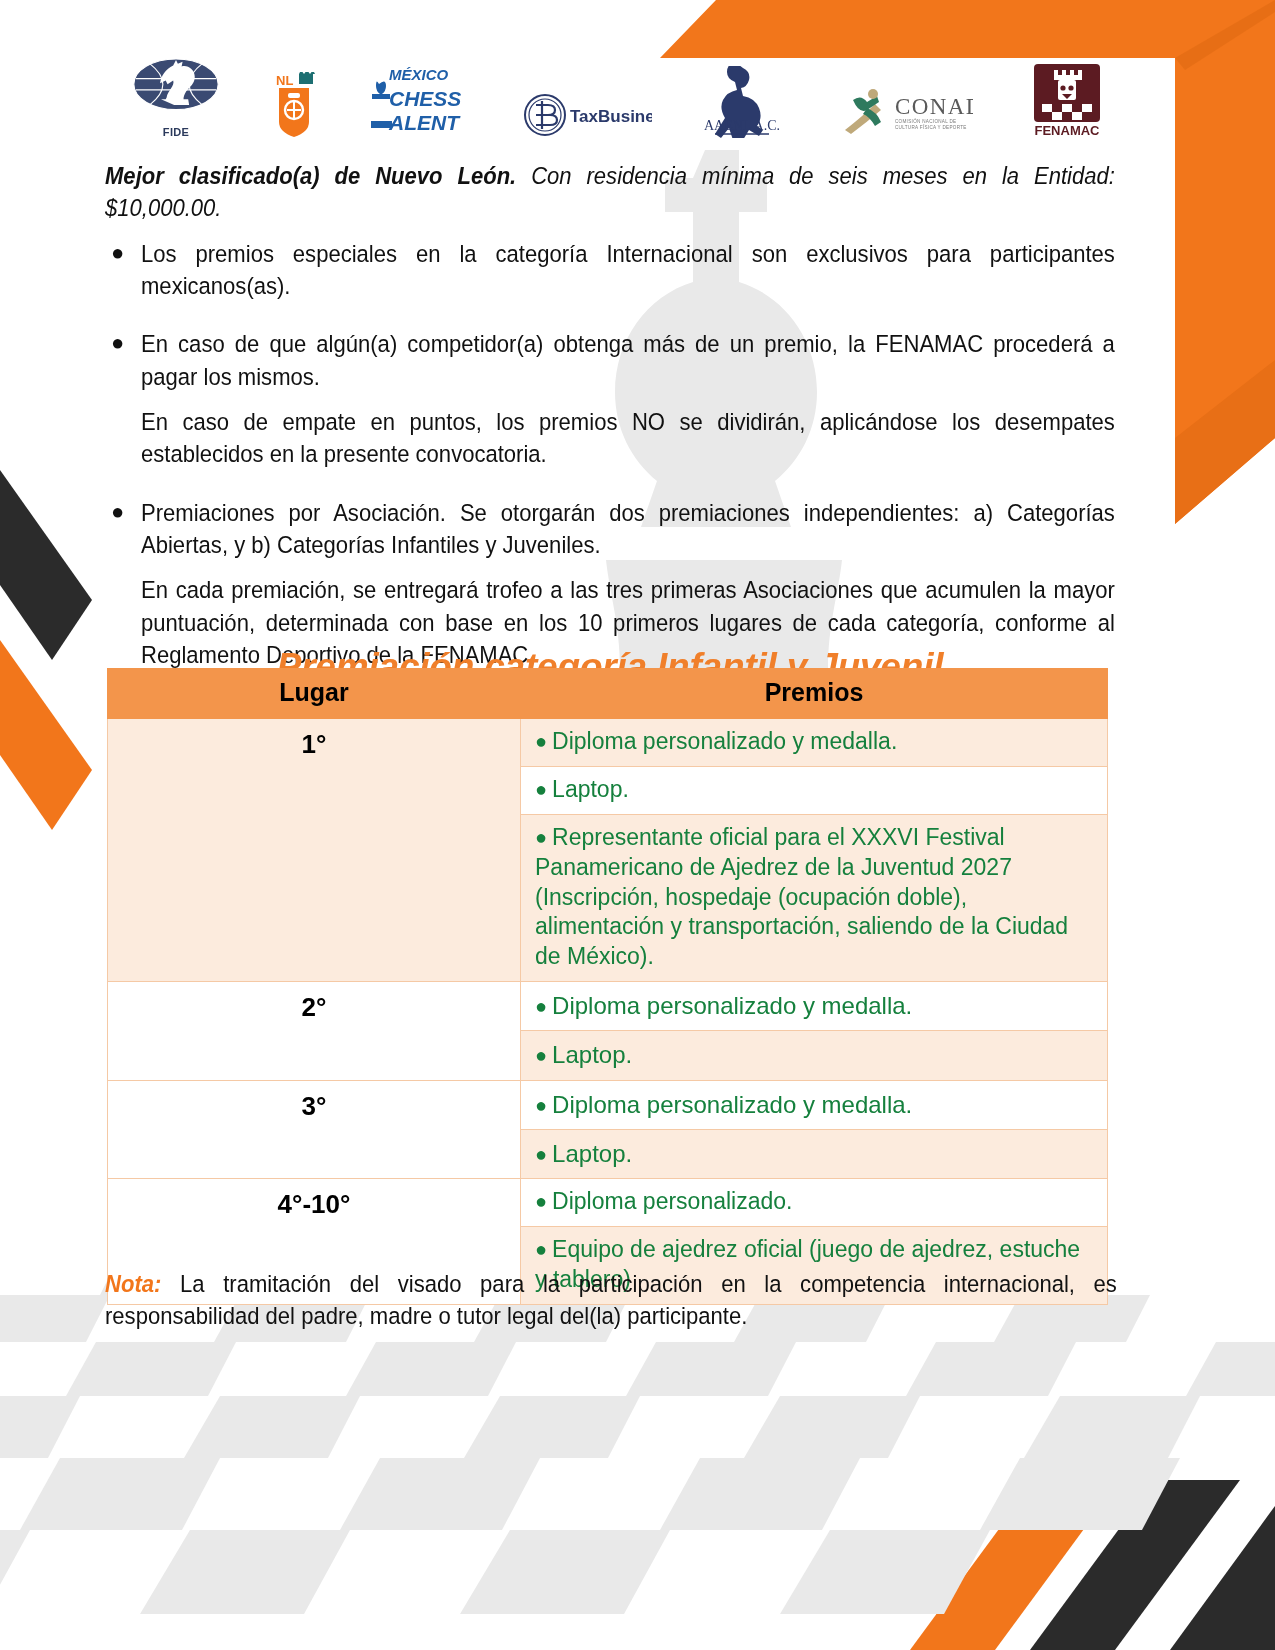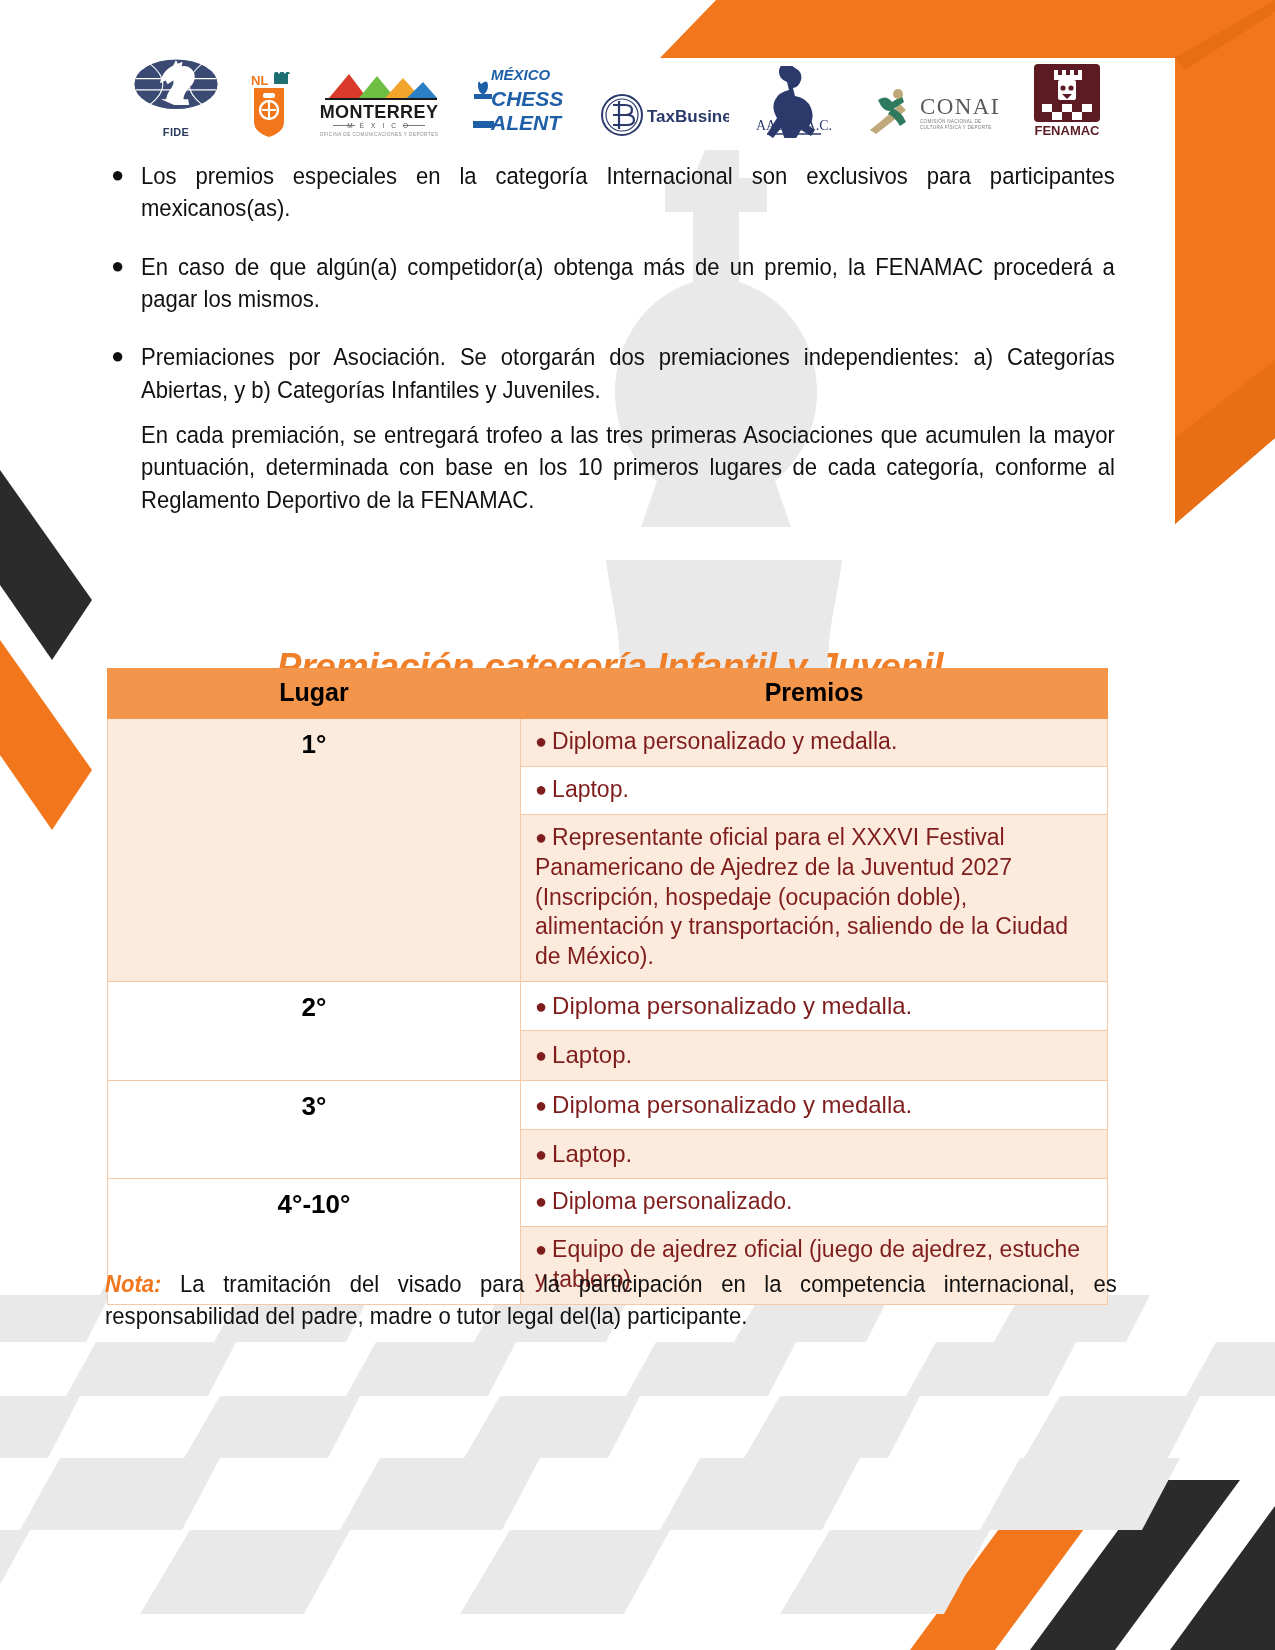--- a/index.html
+++ b/index.html
@@ -69,21 +69,21 @@
     font-family:"Liberation Sans Narrow","Liberation Sans",sans-serif;
   }
   .col-lugar{width:413px;}
   .col-premios{width:587px;}
   .cell-lugar{
     text-align:center;font-weight:bold;font-size:26px;color:#000;
     padding:10px 0 0 0;
     font-family:"Liberation Sans Narrow","Liberation Sans",sans-serif;
   }
   .cell-premio{
-    font-size:24px;color:#7f1d1d;padding:8px 12px 9px 14px;line-height:1.30;
+    font-size:24px;color:#15803d;padding:8px 12px 9px 14px;line-height:1.30;
   }
   .cell-premio .b{margin-right:5px;font-size:20px;vertical-align:1px;}
   .tint{background:#FCEBDD;}
   .plain{background:#ffffff;}
   .wide{font-family:"Liberation Sans","DejaVu Sans",sans-serif;font-size:23px;}
   .cond{font-family:"Liberation Sans Narrow","Liberation Sans",sans-serif;font-size:24px;}
 
   
   .footer{position:absolute;left:105px;top:1268px;width:1012px;}
   .orange-bold{color:#F2761B;font-weight:bold;}
@@ -179,34 +179,20 @@
     <svg width="42" height="66" viewBox="0 0 42 66">
       <text x="3" y="13" font-family="Liberation Sans, sans-serif" font-size="13" font-weight="bold" fill="#F2761B">NL</text>
       <path d="M26 2 h14 v10 h-14 z M26 2 l2 -4 3 4 3 -4 3 4 3 -4 2 4" fill="#1D6F72"></path>
       <path d="M6 16 h30 v34 q0 10 -15 15 Q6 60 6 50 z" fill="#F2761B"></path>
       <circle cx="21" cy="38" r="9" fill="none" stroke="#ffffff" stroke-width="2.4"></circle>
       <path d="M21 30 v16 M14 38 h14" stroke="#ffffff" stroke-width="2"></path>
       <rect x="15" y="21" width="12" height="5" rx="2" fill="#ffffff"></rect>
     </svg>
   </div>
 
-  <div class="logo">
-    <svg width="128" height="70" viewBox="0 0 128 70">
-      <path d="M14 30 L34 6 L52 30 Z" fill="#D93A2B"></path>
-      <path d="M44 30 L62 8 L80 30 Z" fill="#6FBE44"></path>
-      <path d="M70 30 L88 10 L106 30 Z" fill="#F2A42B"></path>
-      <path d="M92 30 L108 14 L122 30 Z" fill="#2B7FC4"></path>
-      <rect x="10" y="30" width="112" height="2" fill="#1A1A1A"></rect>
-      <text x="64" y="50" text-anchor="middle" font-family="Liberation Sans, sans-serif" font-size="18" font-weight="bold" fill="#1A1A1A" letter-spacing="0.4">MONTERREY</text>
-      <text x="64" y="60" text-anchor="middle" font-family="Liberation Sans, sans-serif" font-size="6.5" fill="#555" letter-spacing="2.6">M É X I C O</text>
-      <line x1="18" y1="57.5" x2="40" y2="57.5" stroke="#555" stroke-width="0.8"></line>
-      <line x1="88" y1="57.5" x2="110" y2="57.5" stroke="#555" stroke-width="0.8"></line>
-      <text x="64" y="68" text-anchor="middle" font-family="Liberation Sans, sans-serif" font-size="4.6" fill="#888" letter-spacing="0.5">OFICINA DE COMUNICACIONES Y DEPORTES</text>
-    </svg>
-  </div>
 
   <div class="logo">
     <svg width="104" height="74" viewBox="0 0 104 74">
       <text x="22" y="16" font-family="Liberation Sans, sans-serif" font-size="15" font-weight="bold" font-style="italic" fill="#1F5FA8">MÉXICO</text>
 
       <path d="M12 20 q7 -6 7 2 0 5 -4 8 h8 v5 h-9 v22 h11 v7 H4 v-7 h10 V35 H5 v-5 h8 q-4 -3 -4 -8 0 -8 3 -2 z" fill="#1F5FA8"></path>
       <text x="22" y="42" font-family="Liberation Sans, sans-serif" font-size="21" font-weight="bold" font-style="italic" fill="#1F5FA8">CHESS</text>
       <text x="22" y="66" font-family="Liberation Sans, sans-serif" font-size="21" font-weight="bold" font-style="italic" fill="#1F5FA8">ALENT</text>
     </svg>
   </div>
@@ -255,35 +241,44 @@
         <rect x="28" y="50" width="10" height="8"></rect>
             <rect x="48" y="50" width="10" height="8"></rect>
       </g>
       <text x="43" y="73" text-anchor="middle" font-family="Liberation Sans, sans-serif" font-size="13" font-weight="bold" fill="#5C1B22">FENAMAC</text>
     </svg>
   </div>
 </div>
 
 <div class="content">
 
+  <p class="para">
+    <span class="squeeze">
+      <b class="ital">Mejor clasificado(a) de Nuevo León.</b>
+      <i class="ital">Con residencia mínima de seis meses en la Entidad: $10,000.00.</i>
+    </span>
+  </p>
 
   <div class="bullet-row">
     <div class="bullet-dot">●</div>
     <div class="bullet-body">
       <p class="para">
             <span class="squeeze">Los premios especiales en la categoría Internacional son exclusivos para participantes mexicanos(as).</span>
           </p>
     </div>
   </div>
 
   <div class="bullet-row">
     <div class="bullet-dot">●</div>
     <div class="bullet-body">
       <p class="para">
             <span class="squeeze">En caso de que algún(a) competidor(a) obtenga más de un premio, la FENAMAC procederá a pagar los mismos.</span>
+          </p>
+      <p class="para">
+            <span class="squeeze">En caso de empate en puntos, los premios NO se dividirán, aplicándose los desempates establecidos en la presente convocatoria.</span>
           </p>
     </div>
   </div>
 
   <div class="bullet-row">
     <div class="bullet-dot">●</div>
     <div class="bullet-body">
       <p class="para">
             <span class="squeeze">Premiaciones por Asociación. Se otorgarán dos premiaciones independientes: a) Categorías Abiertas, y   b) Categorías Infantiles y Juveniles.</span>
           </p>

